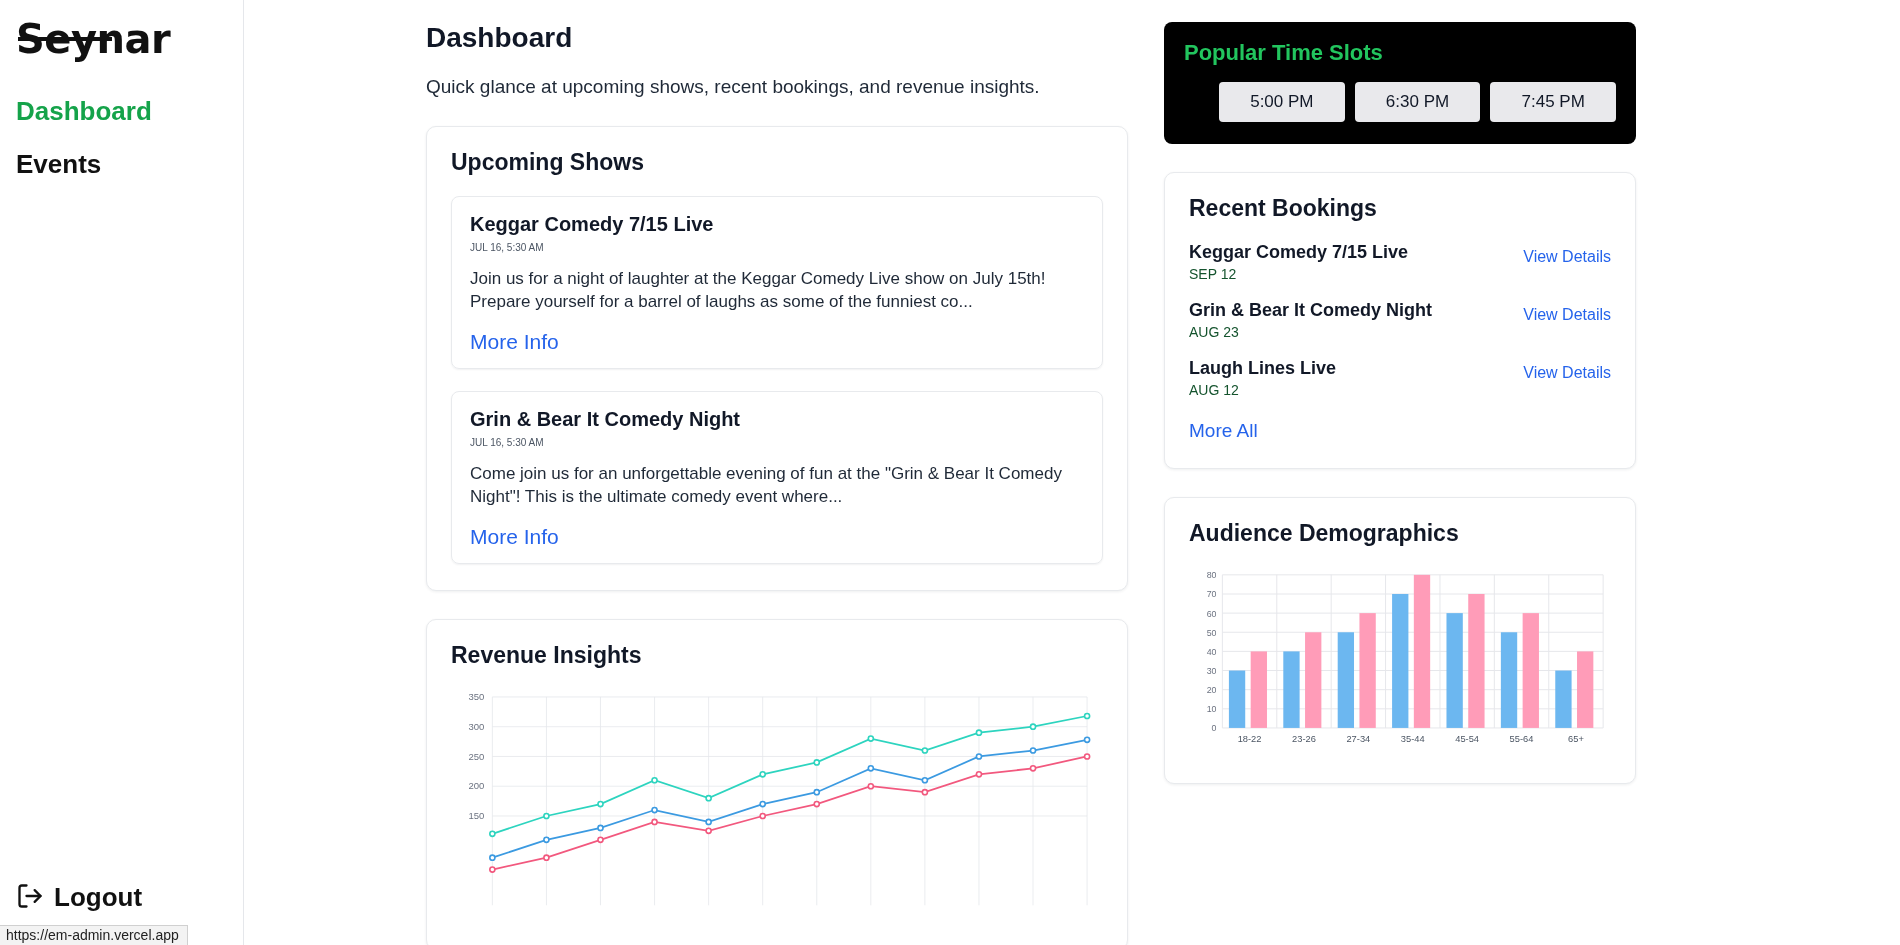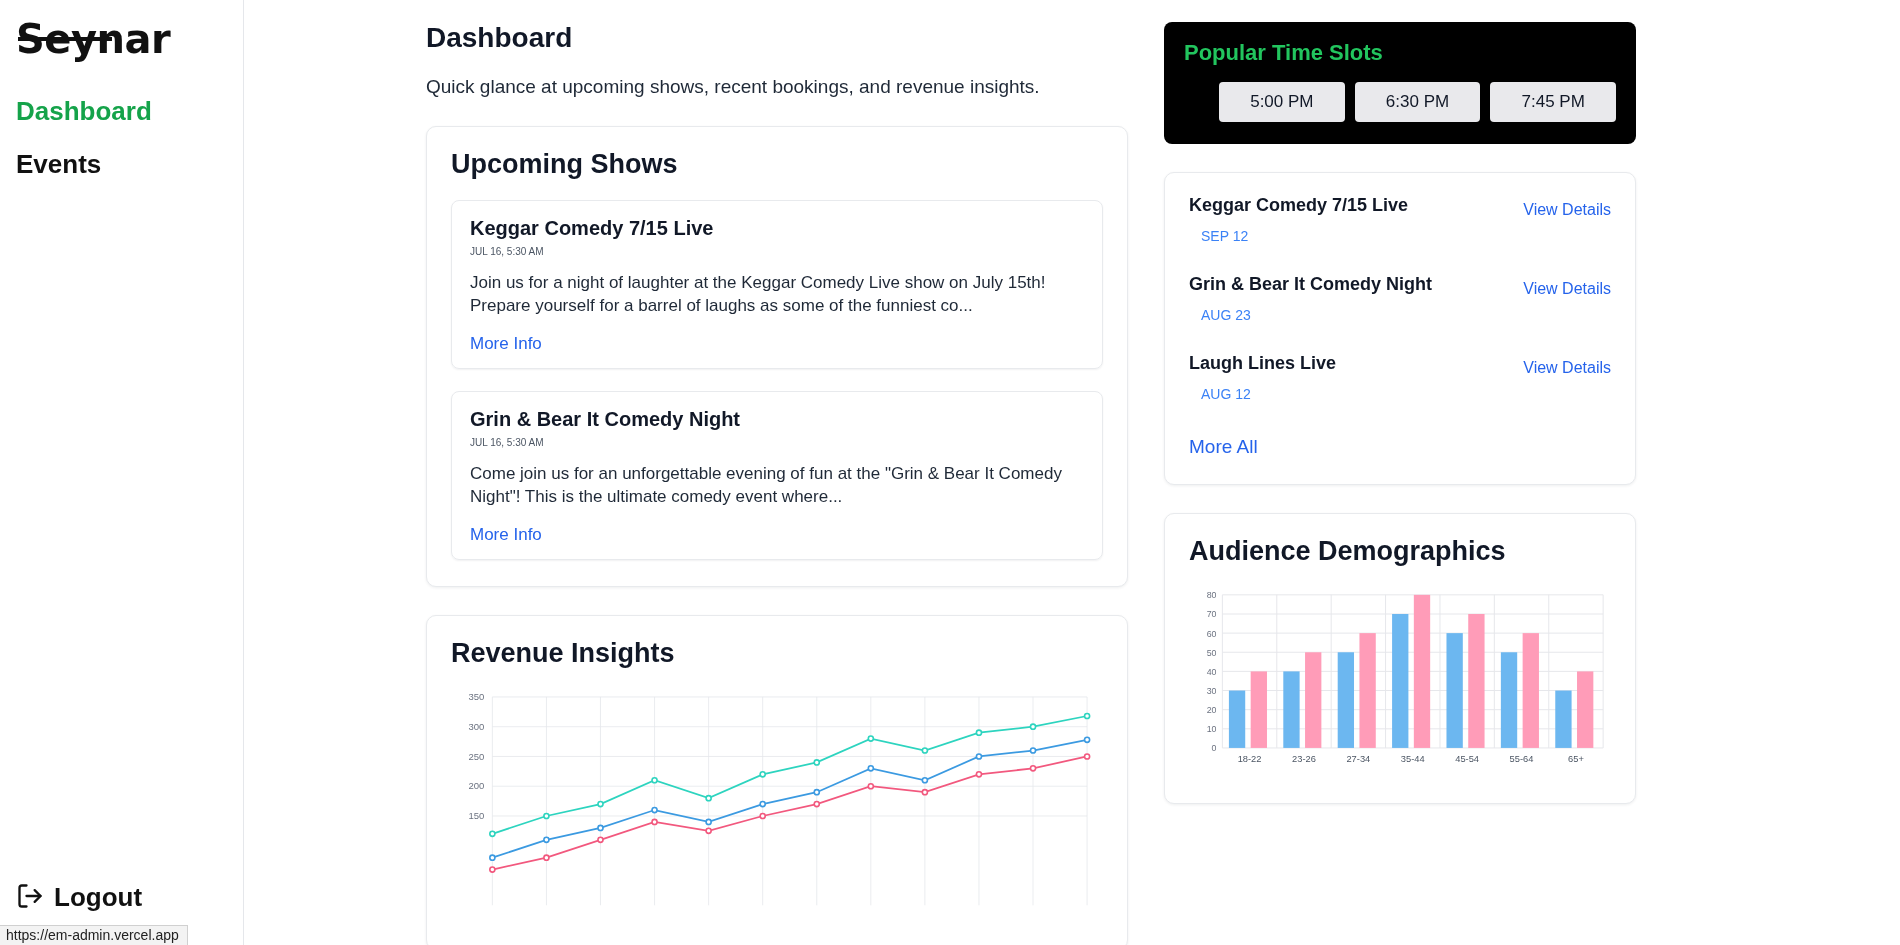--- a/index.html
+++ b/index.html
@@ -102,38 +102,38 @@
 
   .card {
     background: #ffffff;
     border: 1px solid #e8eaed;
     border-radius: 10px;
     box-shadow: 0 1px 3px rgba(16,24,40,.07);
     padding: 22px 24px 26px 24px;
     margin-bottom: 28px;
   }
   .card-title {
-    font-size: 27px;
+    font-size: 23px;
     font-weight: bold;
     margin: 0 0 20px 0;
     color: #111827;
   }
 
   .show {
     border: 1px solid #e8eaed;
     border-radius: 8px;
     box-shadow: 0 1px 2px rgba(16,24,40,.06);
     padding: 16px 18px 14px 18px;
     margin-bottom: 22px;
   }
   .show:last-child { margin-bottom: 0; }
   .show-title { font-size: 20px; font-weight: bold; margin: 0 0 6px 0; }
   .show-date { font-size: 10px; color: #4b5563; margin: 0 0 14px 0; }
   .show-desc { font-size: 17px; line-height: 1.38; color: #1f2937; margin: 0 0 16px 0; }
-  .link { color: #2563eb; font-size: 17px; cursor: pointer; }
+  .link { color: #2563eb; font-size: 21px; cursor: pointer; }
 
   
   .revenue-chart { width: 100%; }
 
   
   .right-col {
     width: 500px;
     min-width: 500px;
     padding-right: 28px;
   }
@@ -161,21 +161,21 @@
     cursor: pointer;
   }
 
   .booking-row {
     display: flex;
     justify-content: space-between;
     align-items: flex-start;
     margin-bottom: 18px;
   }
   .booking-name { font-size: 18px; font-weight: bold; color: #111827; margin: 0 0 3px 0; }
-  .booking-date { font-size: 14px; color: #3b82f6; margin: 12px; }
+  .booking-date { font-size: 14px; color: #14532d; margin: 0; }
   .booking-link { color: #2563eb; font-size: 16px; cursor: pointer; white-space: nowrap; padding-top: 6px; }
   .view-all { color: #2563eb; font-size: 19px; cursor: pointer; margin-top: 4px; display: inline-block; }
 
   .demo-chart { width: 100%; }
 </style>
 </head>
 <body>
 
 <div class="app">
 
@@ -302,20 +302,21 @@
       <div class="timeslots-card">
         <div class="timeslots-title">Popular Time Slots</div>
         <div class="slots">
           <div class="slot">5:00 PM</div>
           <div class="slot">6:30 PM</div>
           <div class="slot">7:45 PM</div>
         </div>
       </div>
 
       <div class="card">
+        <h2 class="card-title">Recent Bookings</h2>
 
         <div class="booking-row">
           <div>
             <div class="booking-name">Keggar Comedy 7/15 Live</div>
             <div class="booking-date">SEP 12</div>
           </div>
           <div class="booking-link">View Details</div>
         </div>
 
         <div class="booking-row">

